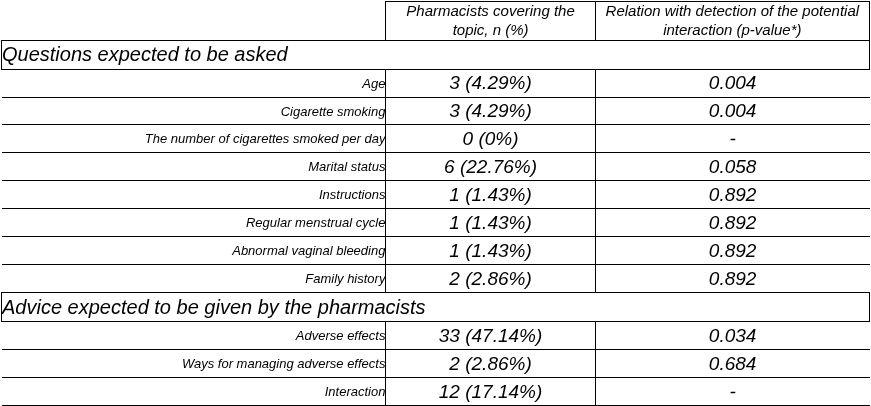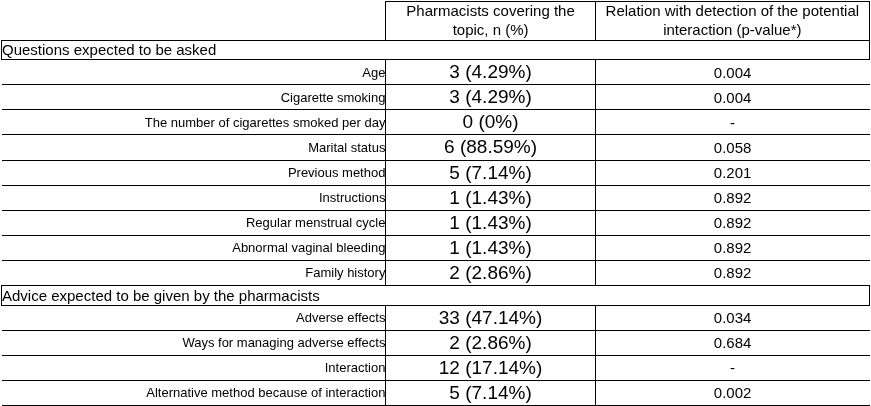--- a/index.html
+++ b/index.html
@@ -12,20 +12,21 @@
     height: 406px;
     font-family: "Liberation Sans", sans-serif;
     color: #000000;
   }
   .table-wrap {
     width: 871px;
     height: 406px;
     box-sizing: border-box;
     display: flex;
     align-items: stretch;
+    font-style: italic;
   }
   table.data-table {
     border-collapse: collapse;
     width: 869px;
     margin: 1px 0 0 1px;
     table-layout: fixed;
     font-size: 15px;
   }
   table.data-table td,
   table.data-table th {
@@ -45,39 +46,39 @@
   }
   .hdr-cell {
     text-align: center;
     padding: 5px 8px;
     line-height: 1.25;
     font-size: 15px;
   }
   .section-row td {
     text-align: left;
     padding: 3px 0 3px 6px;
-    font-size: 15px;
+    font-size: 20px;
   }
   .label-cell {
     text-align: right;
     padding: 3px 10px 3px 6px;
     border-left: none !important;
     font-size: 13px;
     white-space: nowrap;
   }
   .val-cell {
     text-align: center;
     padding: 3px 6px;
     font-size: 19px;
   }
   .p-cell {
     text-align: center;
     padding: 3px 6px;
     border-right: none !important;
-    font-size: 15px;
+    font-size: 19px;
   }
 </style>
 </head>
 <body>
 
 <div class="table-wrap">
   <table class="data-table">
     <colgroup>
       <col class="c-label">
       <col class="c-n">
@@ -104,27 +105,22 @@
           <td class="val-cell">3 (4.29%)</td>
           <td class="p-cell">0.004</td>
         </tr>
         <tr>
           <td class="label-cell">The number of cigarettes smoked per day</td>
           <td class="val-cell">0 (0%)</td>
           <td class="p-cell">-</td>
         </tr>
         <tr>
           <td class="label-cell">Marital status</td>
-          <td class="val-cell">6 (88.59%)</td>
+          <td class="val-cell">6 (22.76%)</td>
           <td class="p-cell">0.058</td>
-        </tr>
-        <tr>
-          <td class="label-cell">Previous method</td>
-          <td class="val-cell">5 (7.14%)</td>
-          <td class="p-cell">0.201</td>
         </tr>
         <tr>
           <td class="label-cell">Instructions</td>
           <td class="val-cell">1 (1.43%)</td>
           <td class="p-cell">0.892</td>
         </tr>
         <tr>
           <td class="label-cell">Regular menstrual cycle</td>
           <td class="val-cell">1 (1.43%)</td>
           <td class="p-cell">0.892</td>
@@ -150,20 +146,15 @@
         <tr>
           <td class="label-cell">Ways for managing adverse effects</td>
           <td class="val-cell">2 (2.86%)</td>
           <td class="p-cell">0.684</td>
         </tr>
         <tr>
           <td class="label-cell">Interaction</td>
           <td class="val-cell">12 (17.14%)</td>
           <td class="p-cell">-</td>
         </tr>
-        <tr>
-          <td class="label-cell">Alternative method  because of interaction</td>
-          <td class="val-cell">5 (7.14%)</td>
-          <td class="p-cell">0.002</td>
-        </tr>
       </tbody>
   </table>
 </div>
 
 </body></html>

